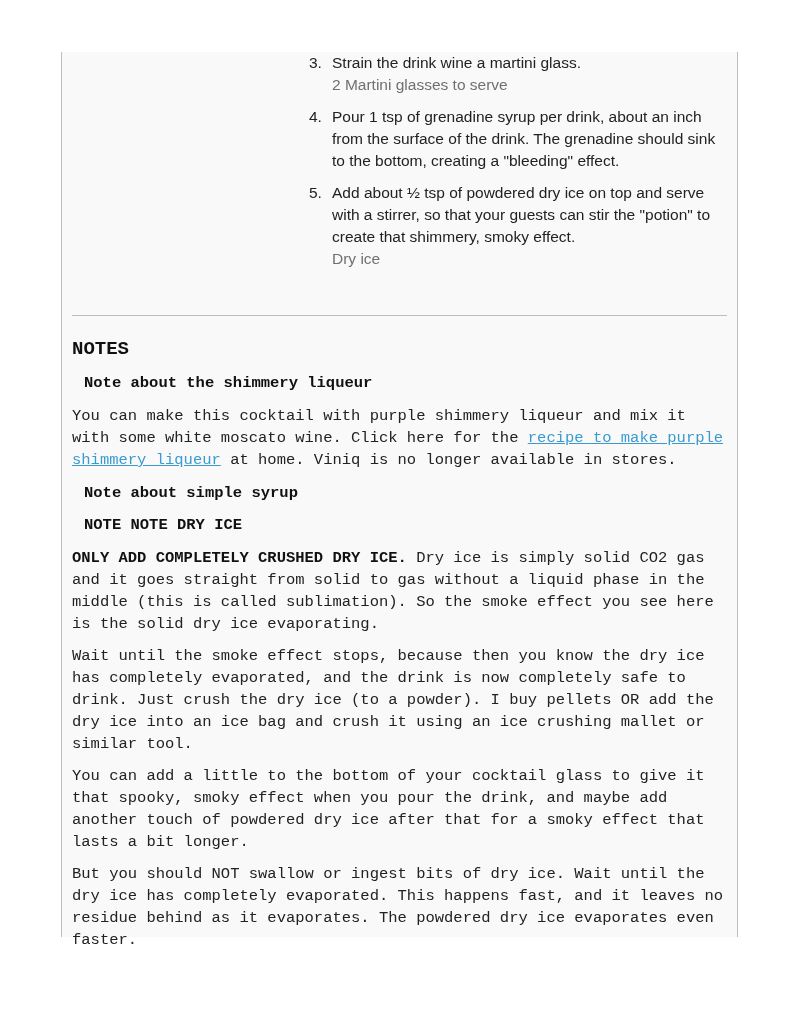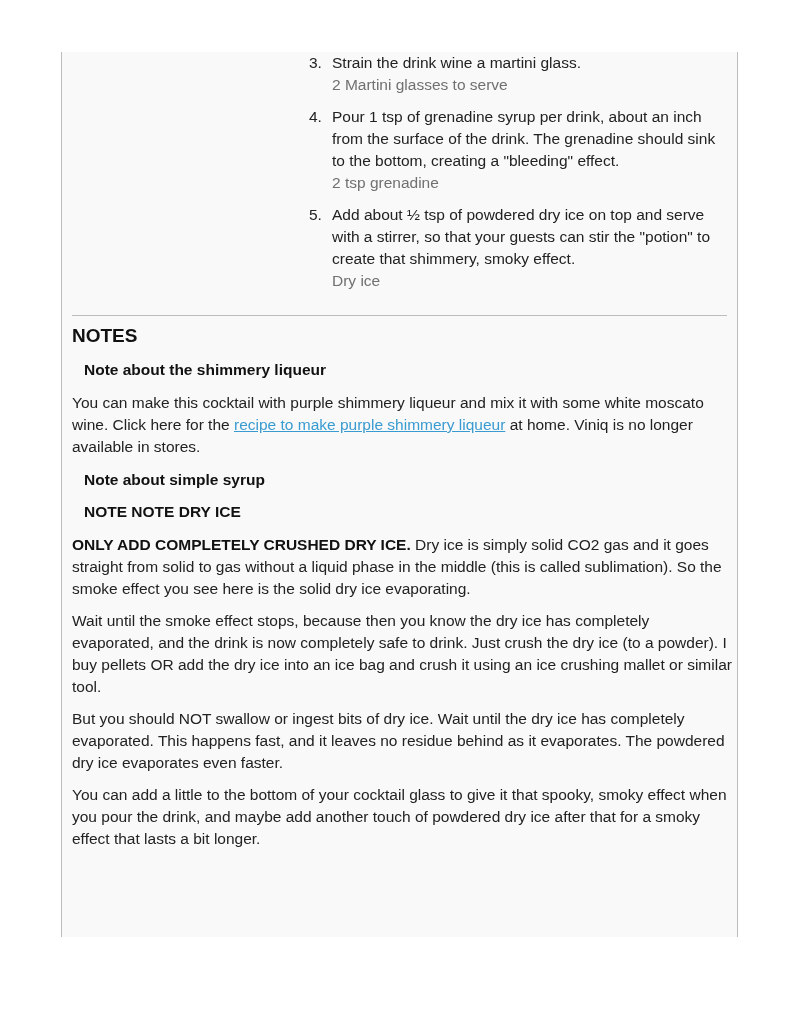--- a/index.html
+++ b/index.html
@@ -9,42 +9,41 @@
       position: absolute; left: 61px; top: 52px; width: 677px; height: 885px;
       background: #f9f9f9; border-left: 1px solid #bdbdbd; border-right: 1px solid #bdbdbd;
       box-sizing: border-box;
     }
     .steps { position: absolute; left: 247px; top: 0; width: 420px; margin: 0; padding: 0; list-style: none; }
     .step { position: relative; padding-left: 23px; margin-bottom: 10px; font-size: 15.5px; line-height: 22px; }
     .step-num { position: absolute; left: 0; top: 0; }
     .step-text { display: block; }
     .step-note { display: block; color: #707070; }
     .divider { position: absolute; left: 10px; right: 10px; top: 263px; height: 1px; background: #bdbdbd; border: 0; margin: 0; }
-    .notes { position: absolute; left: 10px; top: 272px; width: 660px; font-size: 15.5px; line-height: 22px; }
+    .notes { position: absolute; left: 10px; top: 285px; width: 660px; font-size: 15.5px; line-height: 22px; font-family: Liberation Mono, monospace; }
     .notes h2 { margin: 0; font-size: 19px; line-height: 24px; font-weight: 900; color: #111; }
     .notes h3 { margin: 12px; font-size: 15.5px; line-height: 20px; font-weight: 700; color: #111; }
     .notes p { margin: 0 0 10px 0; }
     .notes a { color: #3a9bd0; text-decoration: underline; }
     .strong { font-weight: 700; color: #111; }
     .final { font-weight: 700; color: #111; }
   </style>
 </head>
 <body>
 
 <div class="card">
   <ol class="steps">
     <li class="step">
       <span class="step-num">3.</span>
       <span class="step-text">Strain the drink wine a martini glass.</span>
       <span class="step-note">2 Martini glasses to serve</span>
     </li>
     <li class="step">
       <span class="step-num">4.</span>
       <span class="step-text">Pour 1 tsp of grenadine syrup per drink, about an inch from the surface of the drink. The grenadine should sink to the bottom, creating a "bleeding" effect.</span>
-      <span class="step-note">2 tsp grenadine</span>
     </li>
     <li class="step">
       <span class="step-num">5.</span>
       <span class="step-text">Add about ½ tsp of powdered dry ice on top and serve with a stirrer, so that your guests can stir the "potion" to create that shimmery, smoky effect.</span>
       <span class="step-note">Dry ice</span>
     </li>
   </ol>
 
   <hr class="divider">
 
@@ -52,16 +51,16 @@
     <h2>NOTES</h2>
 
     <h3>Note about the shimmery liqueur</h3>
     <p><span>You can make this cocktail with purple shimmery liqueur and mix it with some white moscato wine. Click here for the </span><a href="#">recipe to make purple shimmery liqueur</a><span> at home. Viniq is no longer available in stores.</span></p>
 
     <h3>Note about simple syrup</h3>
 
     <h3>NOTE NOTE DRY ICE</h3>
     <p><span class="strong">ONLY ADD COMPLETELY CRUSHED DRY ICE.</span><span> Dry ice is simply solid CO2 gas and it goes straight from solid to gas without a liquid phase in the middle (this is called sublimation). So the smoke effect you see here is the solid dry ice evaporating.</span></p>
     <p>Wait until the smoke effect stops, because then you know the dry ice has completely evaporated, and the drink is now completely safe to drink. Just crush the dry ice (to a powder). I buy pellets OR add the dry ice into an ice bag and crush it using an ice crushing mallet or similar tool.</p>
+    <p>You can add a little to the bottom of your cocktail glass to give it that spooky, smoky effect when you pour the drink, and maybe add another touch of powdered dry ice after that for a smoky effect that lasts a bit longer.</p>
     <p>But you should NOT swallow or ingest bits of dry ice. Wait until the dry ice has completely evaporated. This happens fast, and it leaves no residue behind as it evaporates. The powdered dry ice evaporates even faster.</p>
-    <p>You can add a little to the bottom of your cocktail glass to give it that spooky, smoky effect when you pour the drink, and maybe add another touch of powdered dry ice after that for a smoky effect that lasts a bit longer.</p>
   </div>
 </div>
 
 </body></html>

